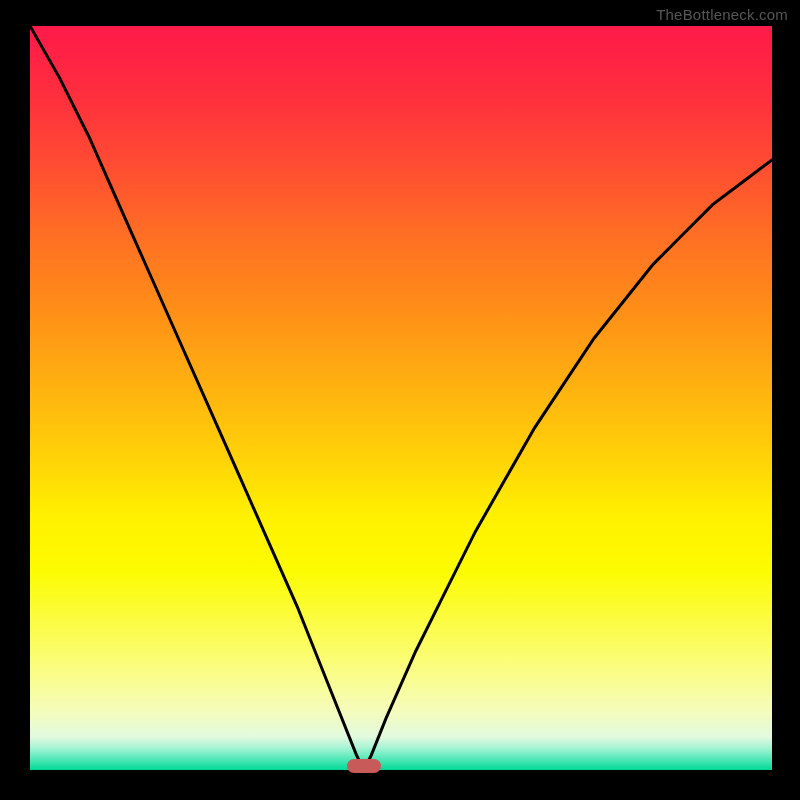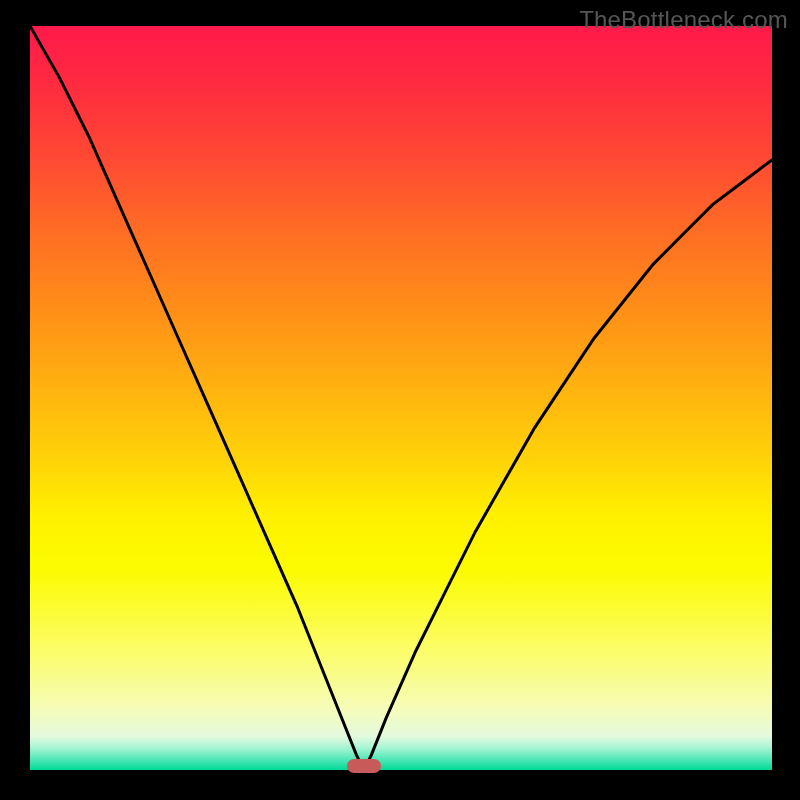--- a/index.html
+++ b/index.html
@@ -40,21 +40,21 @@
   .marker {
     position: absolute;
     width: 34px; height: 14px;
     background: #c85a5a;
     border-radius: 7px;
   }
   .watermark {
     position: absolute;
     top: 6px; right: 12px;
     font-family: Arial, Helvetica, sans-serif;
-    font-size: 24px;
+    font-size: 15px;
     color: #565656;
     letter-spacing: 0.2px;
   }
 </style>
 </head>
 <body>
 
 <div class="frame">
 
   <div class="plot">

